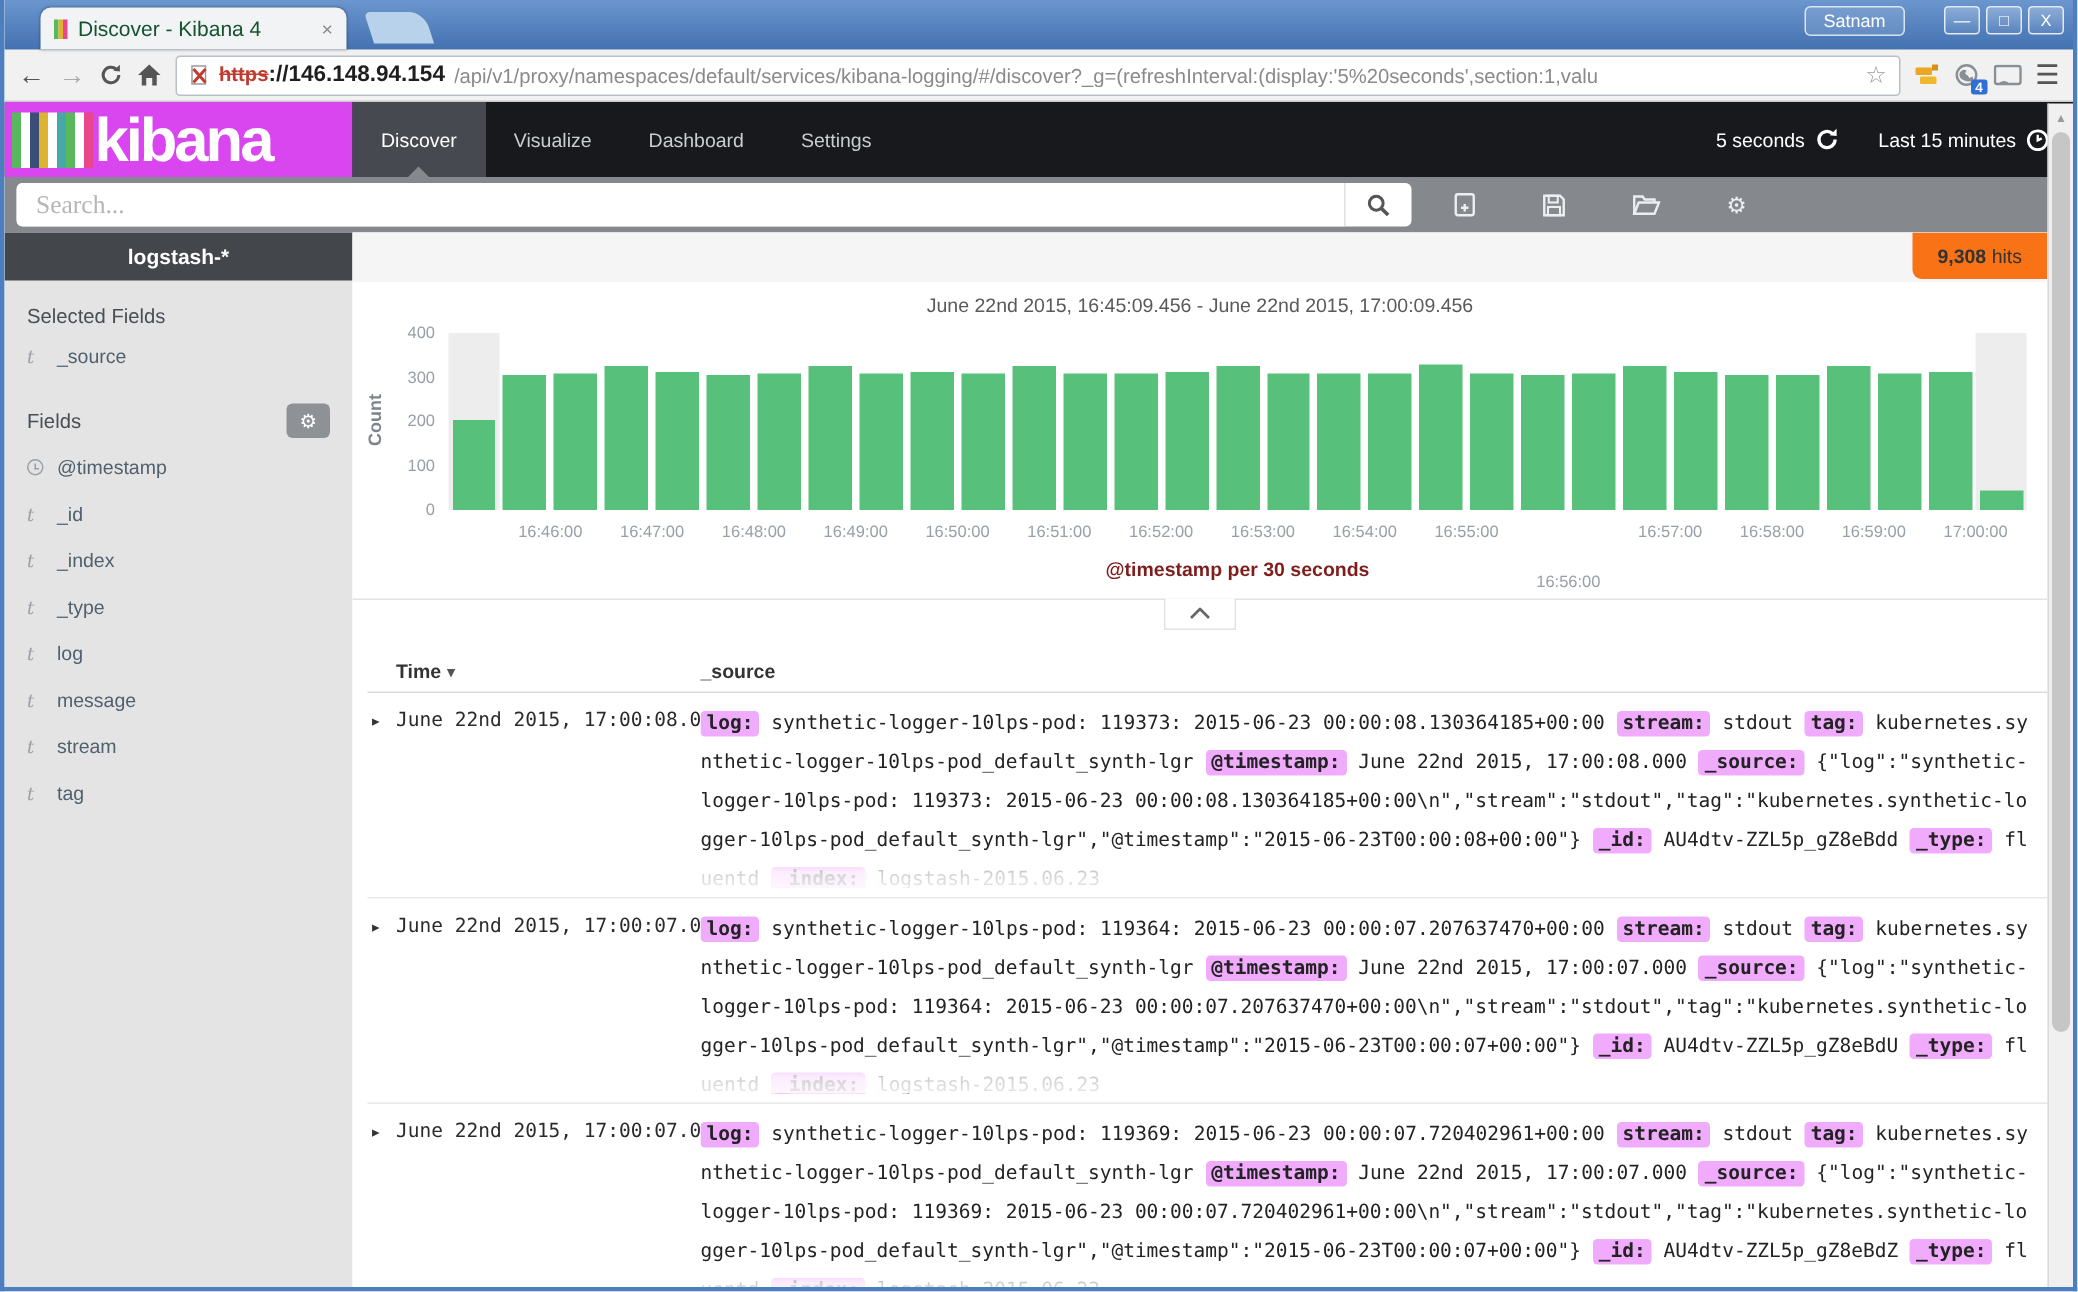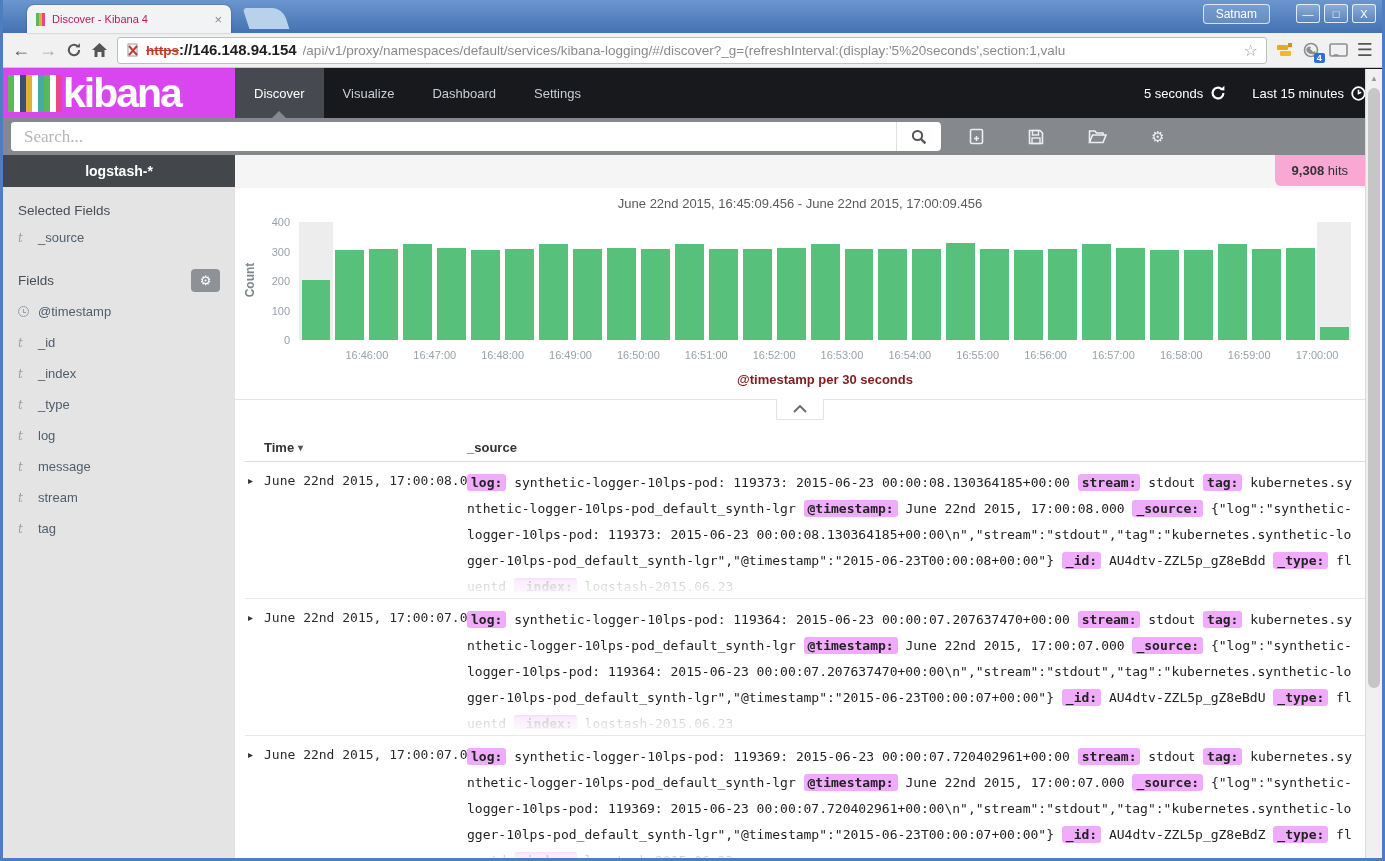--- a/index.html
+++ b/index.html
@@ -2,21 +2,21 @@
 <html><head>
 <meta charset="utf-8">
 <style>
   * { margin:0; padding:0; box-sizing:border-box; }
   html,body { width:1385px; height:861px; font-family:"Liberation Sans",sans-serif; background:#fff; }
   .window { position:relative; width:1385px; height:861px; border-left:3px solid #4d7ec0; border-right:3px solid #4d7ec0; border-bottom:3px solid #4d7ec0; overflow:hidden; background:#fff; }
 
   
   .titlebar { height:33px; background:linear-gradient(#6b96ce,#4472b1); position:relative; }
   .tab { position:absolute; left:24px; top:5px; width:204px; height:28px; background:#f2f3f5; border-radius:7px 7px 0 0; display:flex; align-items:center; padding:0 9px; gap:7px; box-shadow:0 0 2px rgba(0,0,0,.35); }
-  .tab-title { font-size:11px; color:#be185d; flex:1; white-space:nowrap; overflow:hidden; }
+  .tab-title { font-size:14px; color:#14532d; flex:1; white-space:nowrap; overflow:hidden; }
   .tab-close { font-size:13px; color:#8a8a8a; cursor:pointer; }
   .favicon { display:flex; height:13px; }
   .favicon span { width:3px; height:13px; display:inline-block; }
   .newtab-btn { position:absolute; left:243px; top:8px; width:40px; height:21px; background:#b9d2ec; border-radius:4px 10px 0 0; transform:skewX(18deg); }
   .user-btn { position:absolute; right:112px; top:4px; color:#fff; font-size:12px; border:1px solid rgba(255,255,255,.75); border-radius:4px; padding:2px 12px; background:rgba(255,255,255,.12); }
   .winbtns { position:absolute; right:6px; top:4px; display:flex; gap:4px; }
   .winbtn { width:24px; height:19px; border:1px solid rgba(255,255,255,.8); border-radius:3px; background:linear-gradient(rgba(255,255,255,.25),rgba(255,255,255,.05)); color:#fff; font-size:11px; display:flex; align-items:center; justify-content:center; }
 
   
   .toolbar { height:35px; background:#f1f1f1; border-bottom:1px solid #c9c9c9; display:flex; align-items:center; padding:0 9px; gap:9px; }
@@ -61,21 +61,21 @@
   .sb-h { font-size:13.5px; color:#484e54; margin:16px 15px 4px; display:flex; align-items:center; }
   .gear-btn { margin-left:auto; background:#8e9297; color:#fff; border-radius:4px; width:29px; height:23px; display:flex; align-items:center; justify-content:center; font-size:13px; cursor:pointer; }
   .f-item { display:flex; align-items:center; gap:9px; padding:8px 15px; font-size:13px; color:#51606e; cursor:pointer; }
   .ficon-t { width:11px; color:#9aa0a5; font-style:italic; font-family:"DejaVu Serif",serif; font-size:12px; }
   .clockicon { width:11px; height:11px; border:1px solid #9aa0a5; border-radius:50%; position:relative; display:inline-block; }
   .clockicon::after { content:""; position:absolute; left:4px; top:2px; width:1px; height:4px; background:#9aa0a5; }
   .clockicon::before { content:""; position:absolute; left:4px; top:5px; width:3px; height:1px; background:#9aa0a5; }
 
   .main { flex:1; background:#fff; overflow:hidden; }
   .hits-strip { height:33px; background:#f5f5f5; position:relative; }
-  .hits-box { position:absolute; right:0; top:0; background:#f9a8d4; padding:8px 17px; border-radius:0 0 0 6px; font-size:13px; color:#333; }
+  .hits-box { position:absolute; right:0; top:0; background:#f97316; padding:8px 17px; border-radius:0 0 0 6px; font-size:13px; color:#333; }
   .hits-count { font-weight:bold; }
 
   
   .chart-title { text-align:center; font-size:13px; color:#5a5a5a; margin-top:8px; }
   .plot-wrap { display:flex; margin-top:11px; padding-right:14px; }
   .yaxis { width:64px; position:relative; height:118px; }
   .ytick { position:absolute; right:9px; transform:translateY(-50%); font-size:11px; color:#98a0a8; }
   .ylab { position:absolute; left:-2px; top:50%; transform:rotate(-90deg) translateX(8px); transform-origin:center; font-size:12px; font-weight:bold; color:#7c848c; }
   .plot { flex:1; height:118px; display:flex; align-items:flex-end; }
   .cell { flex:1; height:100%; display:flex; align-items:flex-end; justify-content:center; }
@@ -425,21 +425,21 @@
             <span style="left: 6.45161%;">16:46:00</span>
             <span style="left: 12.9032%;">16:47:00</span>
             <span style="left: 19.3548%; text-align: center;">16:48:00</span>
             <span style="left: 25.8065%;">16:49:00</span>
             <span style="left: 32.2581%;">16:50:00</span>
             <span style="left: 38.7097%;">16:51:00</span>
             <span style="left: 45.1613%;">16:52:00</span>
             <span style="left: 51.6129%;">16:53:00</span>
             <span style="left: 58.0645%;">16:54:00</span>
             <span style="left: 64.5161%;">16:55:00</span>
-            <span style="left: 70.9677%;">16:56:00</span>
+            <span style="left: 70.9677%; margin-top: 33px;">16:56:00</span>
             <span style="left: 77.4194%;">16:57:00</span>
             <span style="left: 83.871%;">16:58:00</span>
             <span style="left: 90.3226%;">16:59:00</span>
             <span style="left: 96.7742%;">17:00:00</span>
           </div>
         <div class="xaxis-title">@timestamp per 30 seconds</div>
         <div class="chart-divider">
           <div class="chevron-box">
             <svg width="14" height="8" viewBox="0 0 14 8">
                 <path d="M1 7 L7 1 L13 7" fill="none" stroke="#666" stroke-width="1.8"></path>

